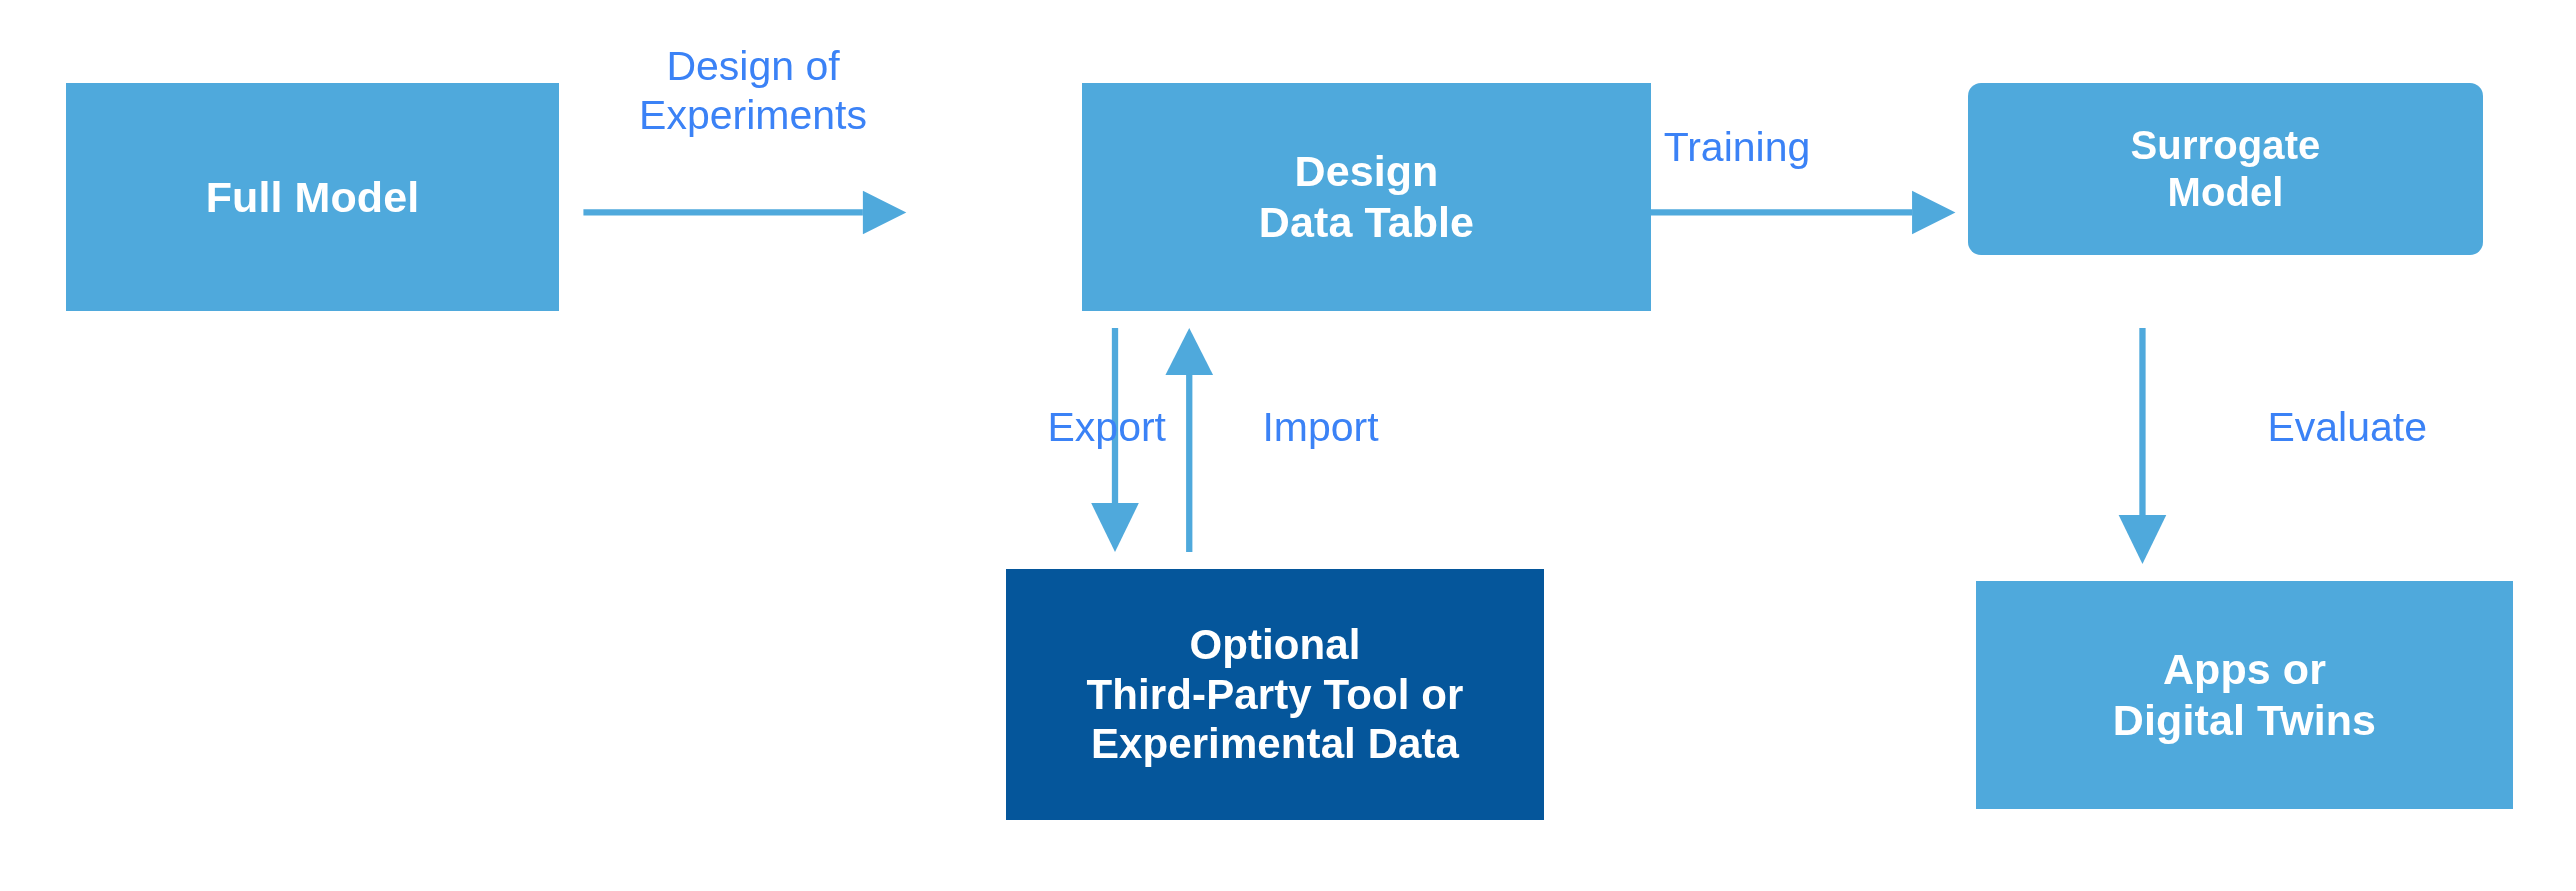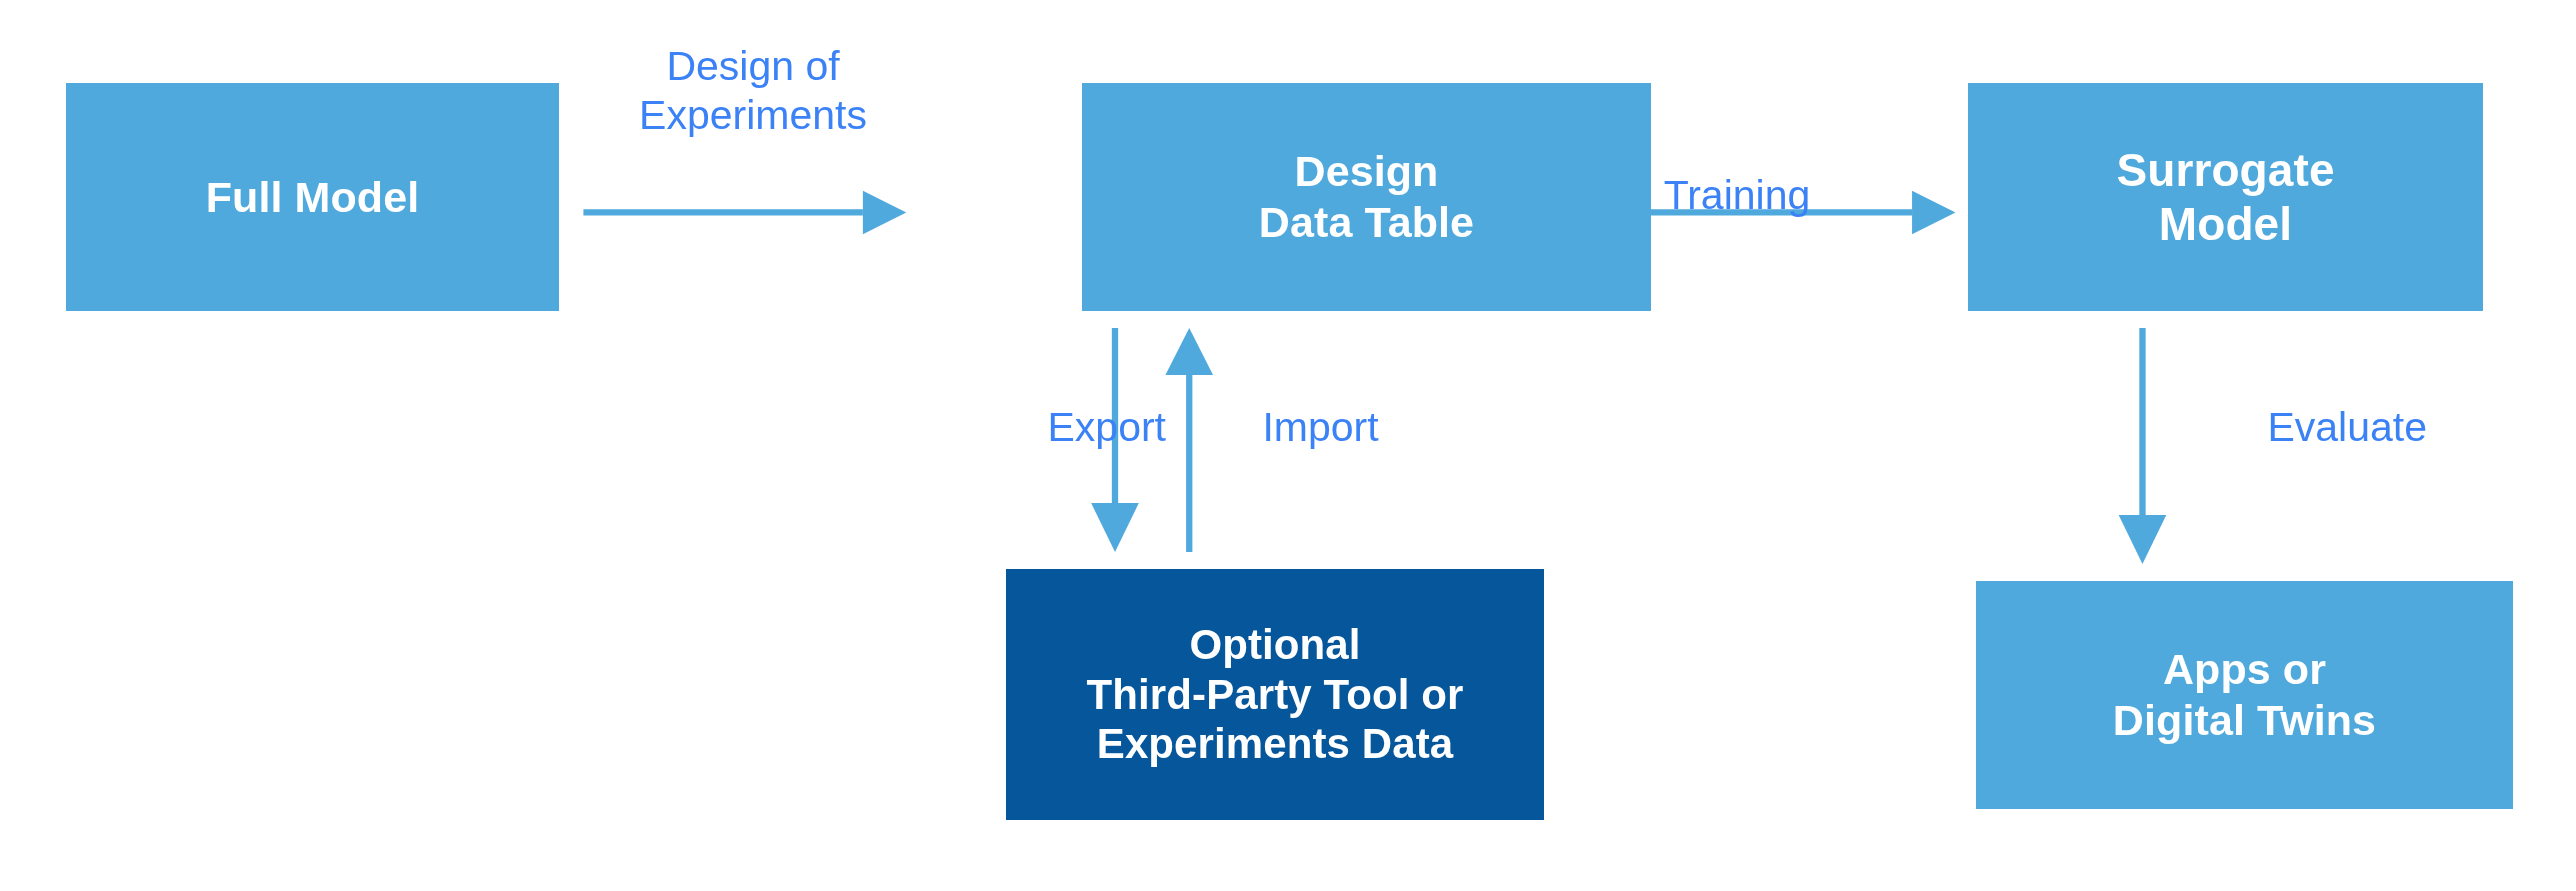--- a/index.html
+++ b/index.html
@@ -37,43 +37,44 @@
 
   .node-full-model {
     left: 66px;  top: 83px;  width: 493px;  height: 228px;
     font-size: 43px;
   }
   .node-design-table {
     left: 1082px; top: 83px; width: 569px; height: 228px;
     font-size: 43px;
   }
   .node-surrogate {
-    left: 1968px; top: 83px; width: 515px; height: 228px;
-    font-size: 46px;
+    left: 1968px; top: 83px; width: 515px; height: 172px;
+    font-size: 40px;
+    border-radius: 13px;
   }
   .node-third-party {
     left: 1006px; top: 569px; width: 538px; height: 251px;
     font-size: 42px;
   }
   .node-apps {
     left: 1976px; top: 581px; width: 537px; height: 228px;
     font-size: 43px;
   }
 
   .edge-label {
     position: absolute;
     color: #3b82f6;
     font-size: 41px;
     font-weight: normal;
     line-height: 1.2;
     text-align: center;
     white-space: pre-line;
   }
   .label-doe      { left: 634px;  top: 42px;  width: 238px; }
-  .label-training { left: 1611px; top: 123px; width: 252px; margin-top: 48px; }
+  .label-training { left: 1611px; top: 123px; width: 252px; }
   .label-export   { left: 977px; top: 403px; width: 189px; text-align: right; }
   .label-import   { left: 1219px; top: 403px; width: 203px; text-align: center; }
   .label-evaluate { left: 2175px; top: 403px; width: 252px; text-align: right; }
 
   .edge-svg {
     position: absolute;
     left: 0; top: 0;
     width: 2576px; height: 892px;
     pointer-events: none;
     overflow: visible;
@@ -115,21 +116,21 @@
   <div class="node node-primary node-full-model">Full Model</div>
 
   <div class="node node-primary node-design-table">Design
 Data Table</div>
 
   <div class="node node-primary node-surrogate">Surrogate
 Model</div>
 
   <div class="node node-accent node-third-party">Optional
 Third-Party Tool or
-Experiments Data</div>
+Experimental Data</div>
 
   <div class="node node-primary node-apps">Apps or
 Digital Twins</div>
 
   <div class="edge-label label-doe">Design of
 Experiments</div>
 
   <div class="edge-label label-training">Training</div>
 
   <div class="edge-label label-export">Export</div>

